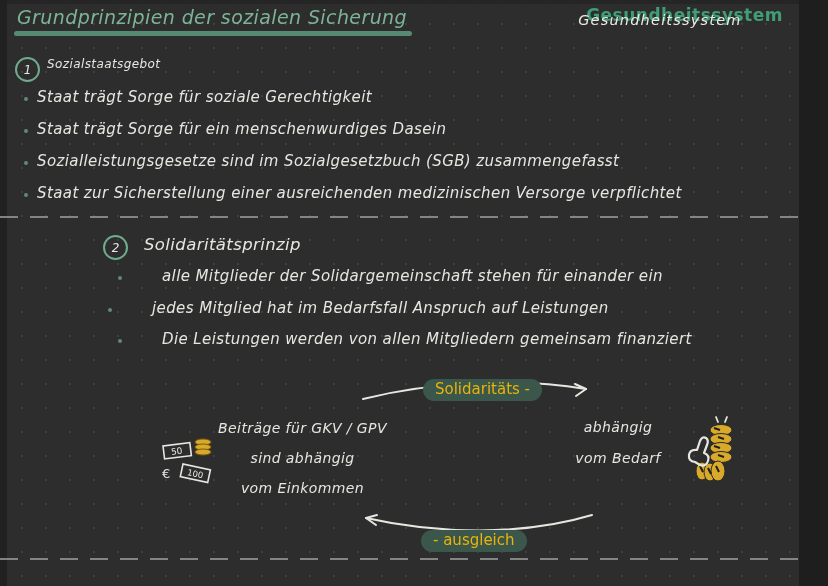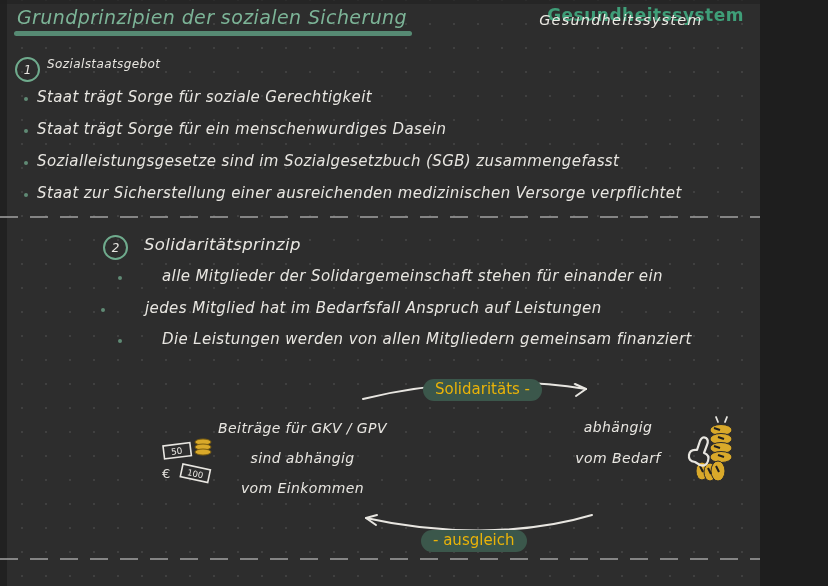--- a/index.html
+++ b/index.html
@@ -1,21 +1,21 @@
 <!DOCTYPE html>
 <html><head>
 <meta charset="utf-8">
 <style>
   html,body{margin:0;padding:0;background:#1e1e1e;}
   .sheet{
     position:relative;width:760px;height:586px;overflow:hidden;
     background-color:#2d2d2d;
     background-image:radial-gradient(#404040 1.2px, transparent 1.4px);
     background-size:24px 24px;background-position:10px 12px;
-    font-family:"DejaVu Sans",sans-serif;color:#e8e6e1;
+    font-family:"DejaVu Sans",sans-serif;color:#e8e6e1;padding-left:39px;
   }
   .edge-left{position:absolute;left:0;top:0;width:7px;height:586px;background:#1d1d1d;opacity:.75;}
   .edge-top{position:absolute;left:0;top:0;width:828px;height:4px;background:#202020;opacity:.6;}
   .hw{font-style:italic;letter-spacing:.4px;}
   .title{position:absolute;left:17px;top:6px;font-size:19px;color:#7cb497;white-space:nowrap;}
   .title-underline{position:absolute;left:14px;top:31px;width:398px;height:5px;background:#5e9b80;border-radius:3px;opacity:.85;}
   .tag{position:absolute;right:16px;top:5px;height:30px;}
   .tag-bold{color:#3f9e78;font-weight:700;font-size:17px;letter-spacing:.5px;white-space:nowrap;}
   .tag-script{position:absolute;left:-8px;top:7px;color:#eceae4;font-size:14.5px;letter-spacing:1.2px;white-space:nowrap;font-style:italic;}
   .circle-num{position:absolute;width:21px;height:21px;border:2px solid #6fab8d;border-radius:50%;
@@ -73,21 +73,21 @@
 
   <div class="circle-num" style="left:103px;top:235px;">
     <span>2</span>
   </div>
   <div class="sec-heading hw" style="left:144px;top:235px;font-size:16.5px;">Solidaritätsprinzip</div>
 
   <div class="b-row gap2 hw" style="left:118px;top:267px;">
     <span class="b-dot"></span>
     <span class="b-text">alle  Mitglieder  der Solidargemeinschaft  stehen für  einander ein</span>
   </div>
-  <div class="b-row gap2 hw" style="left:101px;top:299px;">
+  <div class="b-row gap2 hw" style="left:108px;top:299px;">
     <span class="b-dot"></span>
     <span class="b-text">jedes  Mitglied  hat im Bedarfsfall  Anspruch  auf  Leistungen</span>
   </div>
   <div class="b-row gap2 hw" style="left:118px;top:330px;">
     <span class="b-dot"></span>
     <span class="b-text">Die  Leistungen  werden  von  allen  Mitgliedern  gemeinsam  finanziert</span>
   </div>
 
   <svg style="left:355px;top:372px;" width="245" height="36" viewBox="0 0 245 36">
     <path class="arrow-stroke" d="M8,27 C80,9 165,6 231,17"></path>

